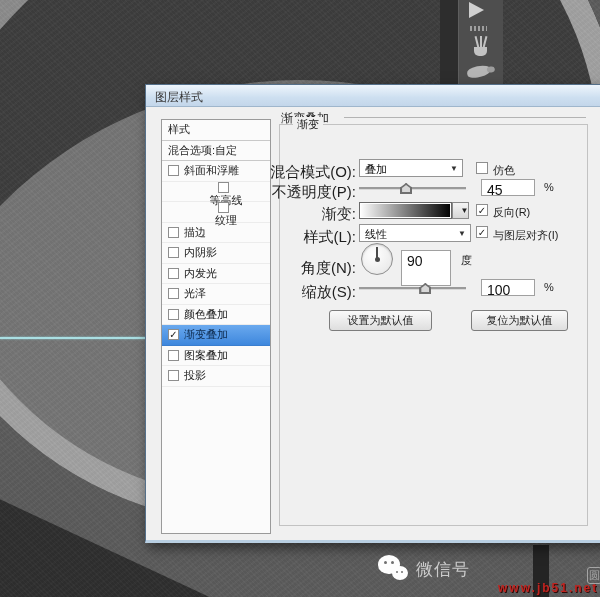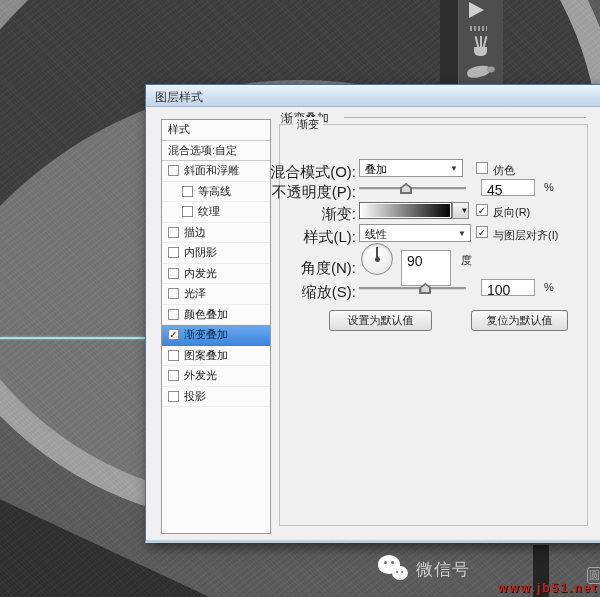--- a/index.html
+++ b/index.html
@@ -51,21 +51,21 @@
             background:linear-gradient(#eef5fc,#cddff0 60%,#c3d6ea);
             border-bottom:1px solid #9fb6cc;box-sizing:border-box;}
   .titlebar span{position:absolute;left:9px;top:4px;font-size:12px;color:#3a3a3a;}
   .dlg-body{position:absolute;left:0;top:22px;right:0;bottom:0;}
   .dlg-body *{position:absolute;box-sizing:border-box;}
   
   .sidebar{left:15px;top:12px;width:110px;height:415px;background:#fbfbfb;border:1px solid #9a9a9a;}
   .srow{position:relative;display:flex;align-items:center;height:20.5px;padding-left:6px;
         font-size:11px;color:#222;border-bottom:1px solid #ececec;cursor:default;}
   .srow.hdr{border-bottom:1px solid #c9c9c9;}
-  .srow.ind{padding-left:20px;}
+  .srow.ind{padding-left:20px;flex-direction:column;}
   .srow .cb{position:static;flex:0 0 auto;width:11px;height:11px;margin-right:5px;background:#fff;
             border:1px solid #8e8e8e;display:inline-flex;align-items:center;justify-content:center;
             font-size:10px;line-height:1;color:#1c1c1c;}
   .srow .lbl{position:static;white-space:nowrap;}
   .srow.sel{background:linear-gradient(#6aa9ee,#3e87dd);color:#0e2c50;border-bottom:1px solid #3a7ecf;}
   
   .sec-title{left:135px;top:3px;font-size:12px;color:#1e1e1e;}
   .sec-line{left:198px;top:10px;width:242px;height:1px;background:#b3b3b3;}
   .groupbox{left:133px;top:17px;width:309px;height:402px;border:1px solid #c2c2c2;}
   .legend{left:147px;top:10px;background:#f0f0f0;padding:0 4px;font-size:11px;color:#1e1e1e;}
@@ -188,24 +188,20 @@
               <span>✓</span>
             </span>
           <span class="lbl">渐变叠加</span>
           </div>
         <div class="srow">
           <span class="cb"></span>
           <span class="lbl">图案叠加</span>
           </div>
         <div class="srow">
           <span class="cb"></span>
-          <span class="lbl">外发光</span>
-          </div>
-        <div class="srow">
-          <span class="cb"></span>
           <span class="lbl">投影</span>
           </div>
       </div>
 
       <div class="sec-title">渐变叠加</div>
       <div class="sec-line"></div>
       <div class="groupbox"></div>
       <span class="legend">渐变</span>
 
       <div class="flabel" style="left:80px;top:56px;">混合模式(O):</div>

